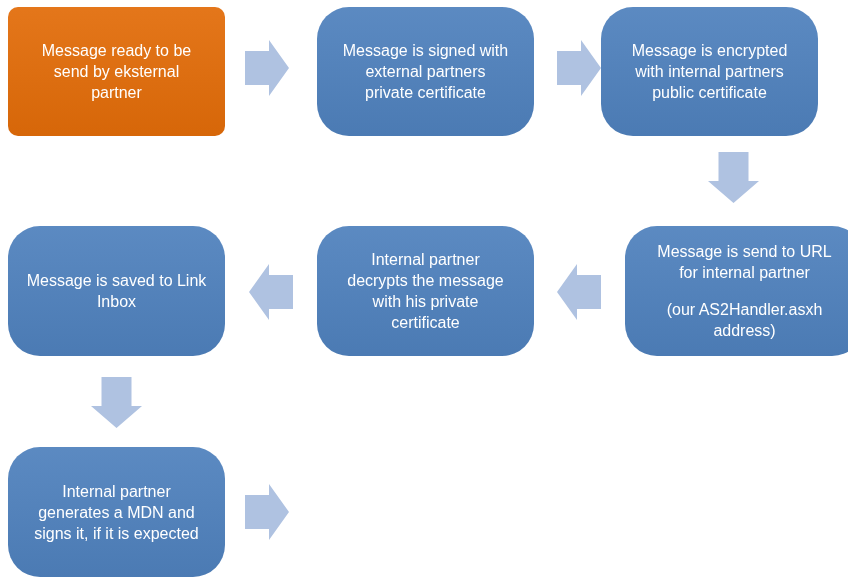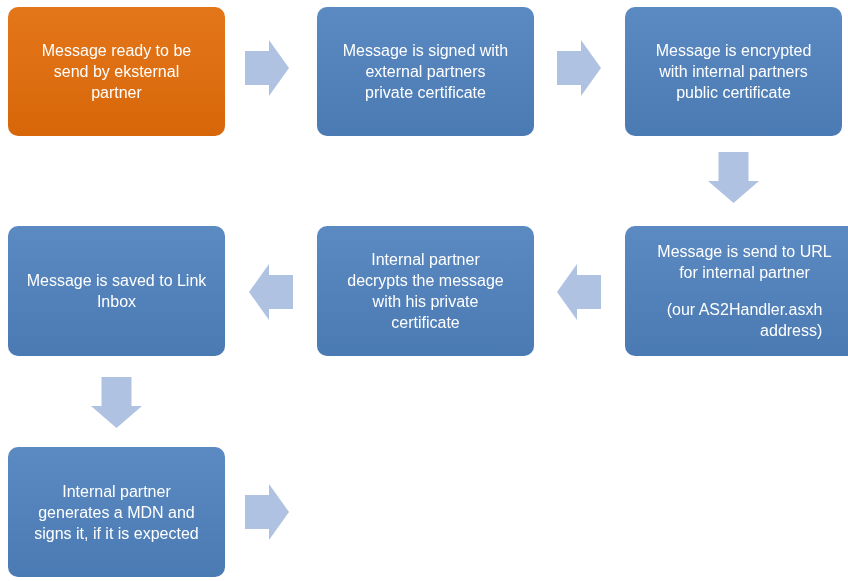--- a/index.html
+++ b/index.html
@@ -25,22 +25,22 @@
     align-items: center;
     justify-content: center;
     text-align: center;
     font-size: 16px;
     line-height: 21px;
     padding: 2px 12px;
     white-space: pre-line;
     background-image: linear-gradient(to bottom, rgba(255,255,255,0.07), rgba(0,0,0,0.05));
   }
   .box.start   { background-color: var(--start-box, #E26C09); }
-  .box.process { background-color: var(--process-box, #4F81BD); }
-  .para2 { margin-top: 16px; text-align: right; }
+  .box.process { background-color: var(--process-box, #4F81BD); border-radius: 32px; }
+  .para2 { margin-top: 16px; }
   .arrow {
     position: absolute;
     display: block;
   }
   .arrow polygon {
     fill: var(--arrow, #AFC2E1);
   }
 </style>
 </head>
 <body>
@@ -60,21 +60,21 @@
   <div class="box process" style="left:317px; top:7px; width:217px; height:129px;">
     <span>Message is signed with
 external partners
 private certificate</span>
   </div>
 
   <svg class="arrow" style="left:557px; top:40px;" width="44" height="56" viewBox="0 0 44 56">
     <polygon points="0,11 24,11 24,0 44,28 24,56 24,45 0,45"></polygon>
   </svg>
 
-  <div class="box process" style="left:625px; top:7px; width:217px; height:129px;">
+  <div class="box process" style="left:601px; top:7px; width:217px; height:129px;">
     <span>Message is encrypted
 with internal partners
 public certificate</span>
   </div>
 
   <svg class="arrow" style="left:708px; top:152px;" width="51" height="51" viewBox="0 0 51 51">
     <polygon points="10.5,0 40.5,0 40.5,29 51,29 25.5,51 0,29 10.5,29"></polygon>
   </svg>
 
   <div class="box process" style="left:625px; top:226px; width:239px; height:130px;">

